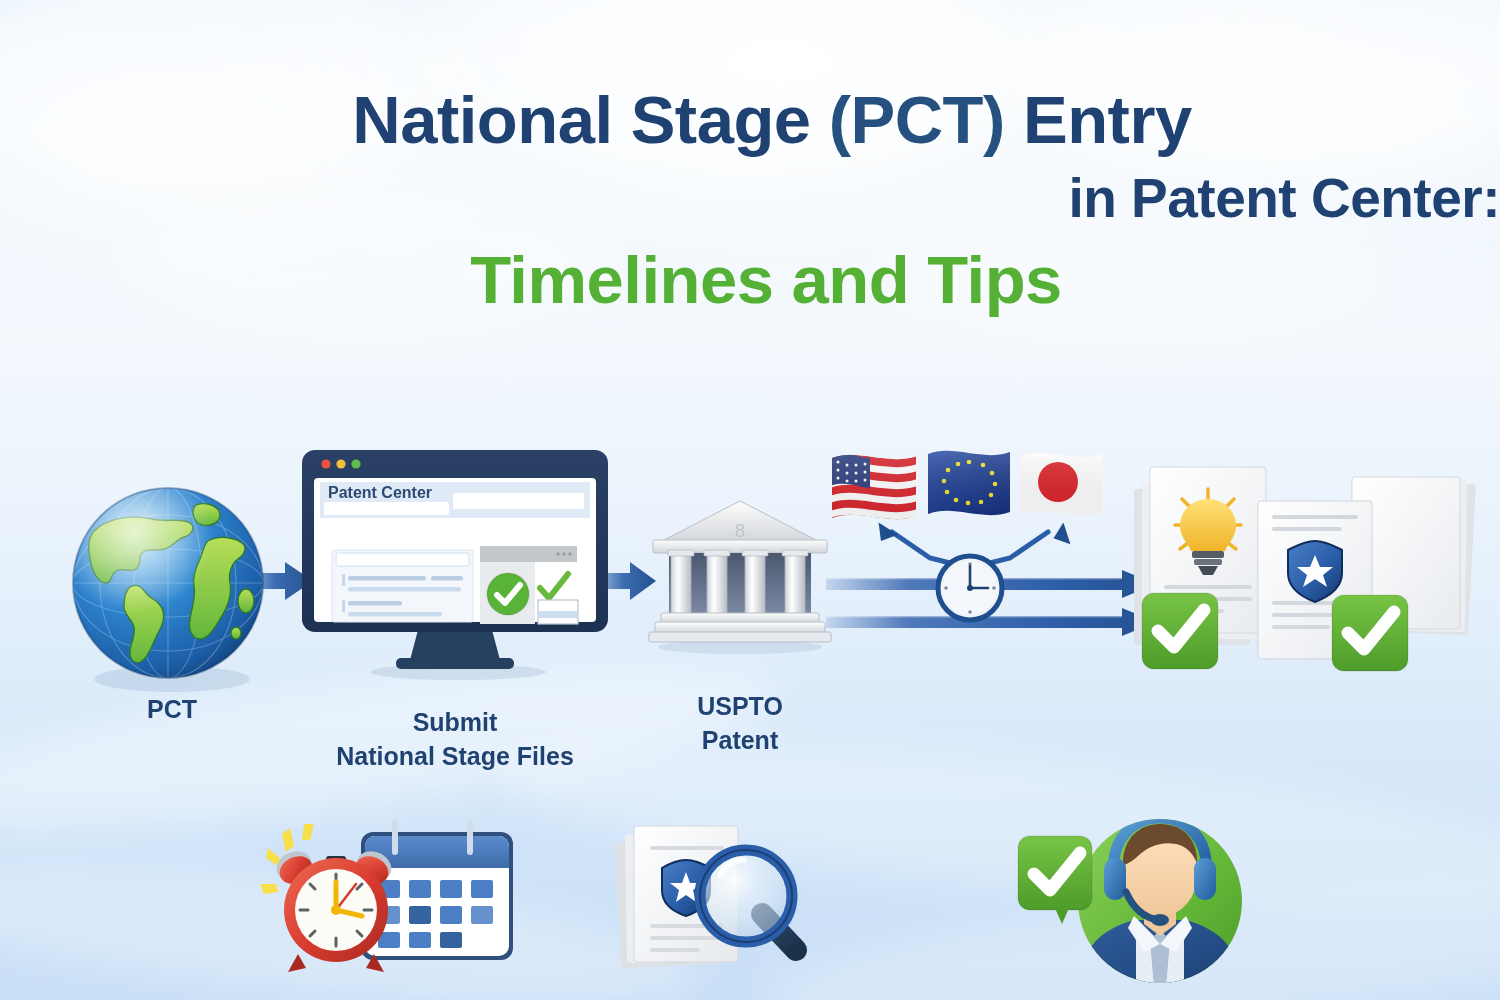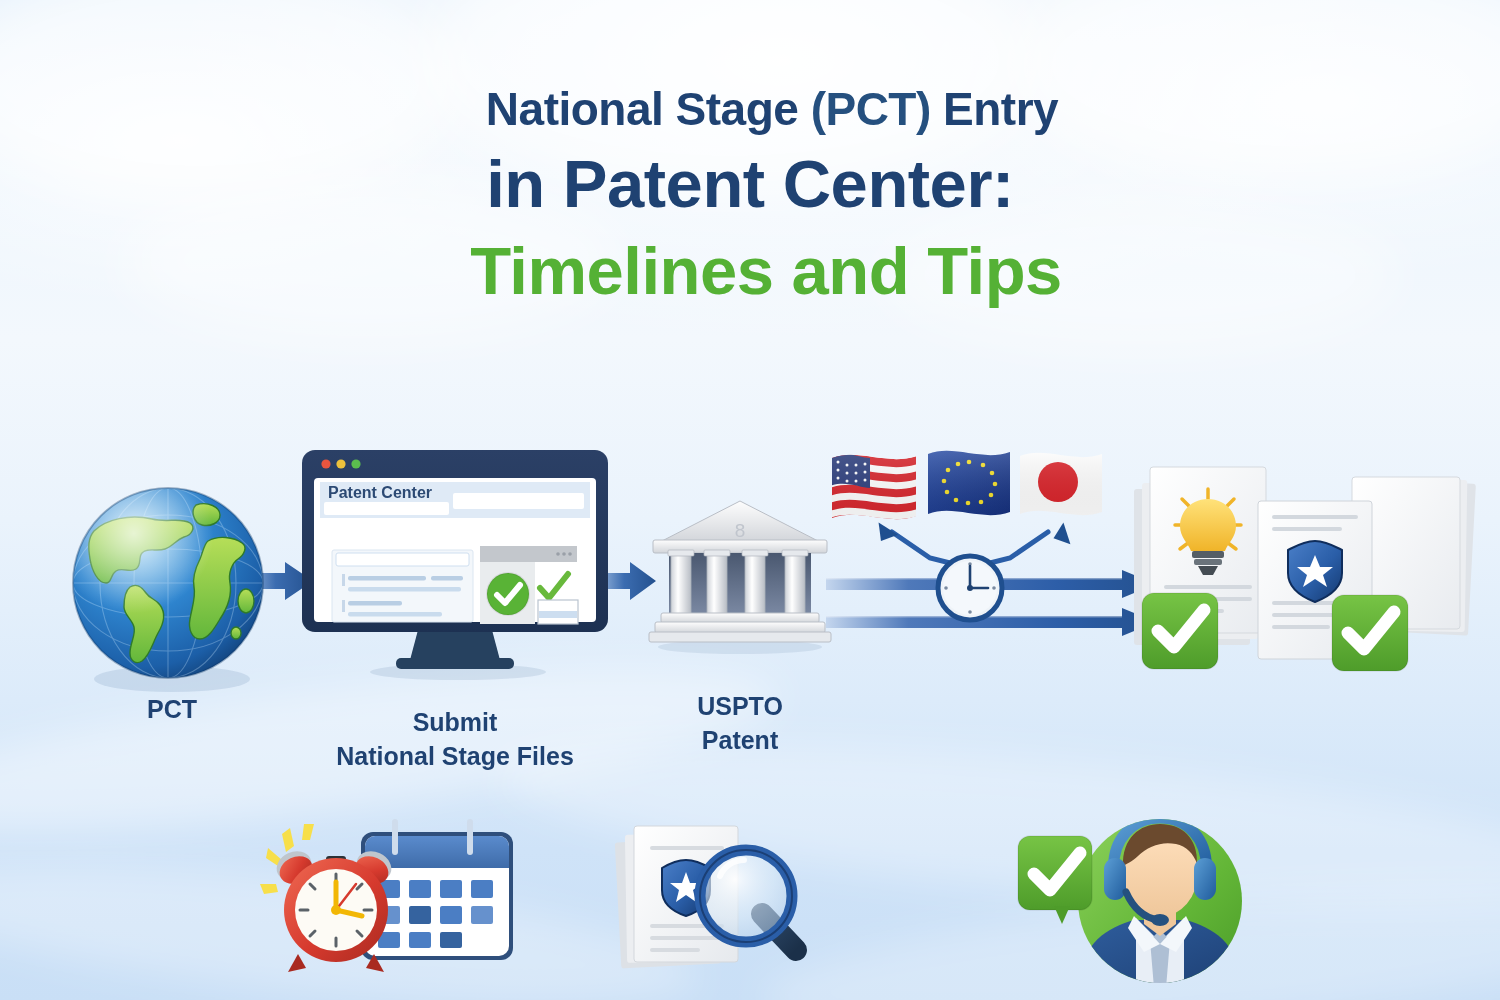--- a/index.html
+++ b/index.html
@@ -21,22 +21,22 @@
   
   .wisp { position: absolute; border-radius: 50%; background: rgba(255,255,255,0.55); filter: blur(26px); pointer-events: none; }
   .lowwisp { position: absolute; background: rgba(255,255,255,0.38); filter: blur(18px); pointer-events: none; border-radius: 50%; }
 
   
   #title-block {
     position: absolute; left: 0; top: 86px; width: 1500px; text-align: center;
     z-index: 8;
   }
   .t-line { font-weight: bold; letter-spacing: -0.5px; line-height: 1.0; }
-  .t1 { font-size: 46px; color: #1f4272; margin-left: 44px; }
-  .t2 { font-size: 67px; color: #1f4272; margin-top: 18px; }
+  .t1 { font-size: 67px; color: #1f4272; margin-left: 44px; }
+  .t2 { font-size: 55px; color: #1f4272; margin-top: 18px; text-align: right; }
   .t3 { font-size: 67px; color: #55b135; margin-top: 20px; padding-left: 32px; }
   .pct-paren { color: #25507f; font-weight: bold; }
 
   
   .flow-label {
     position: absolute; text-align: center; color: #1f4272;
     font-weight: bold; font-size: 25px; line-height: 1.35; z-index: 7;
   }
 
   

